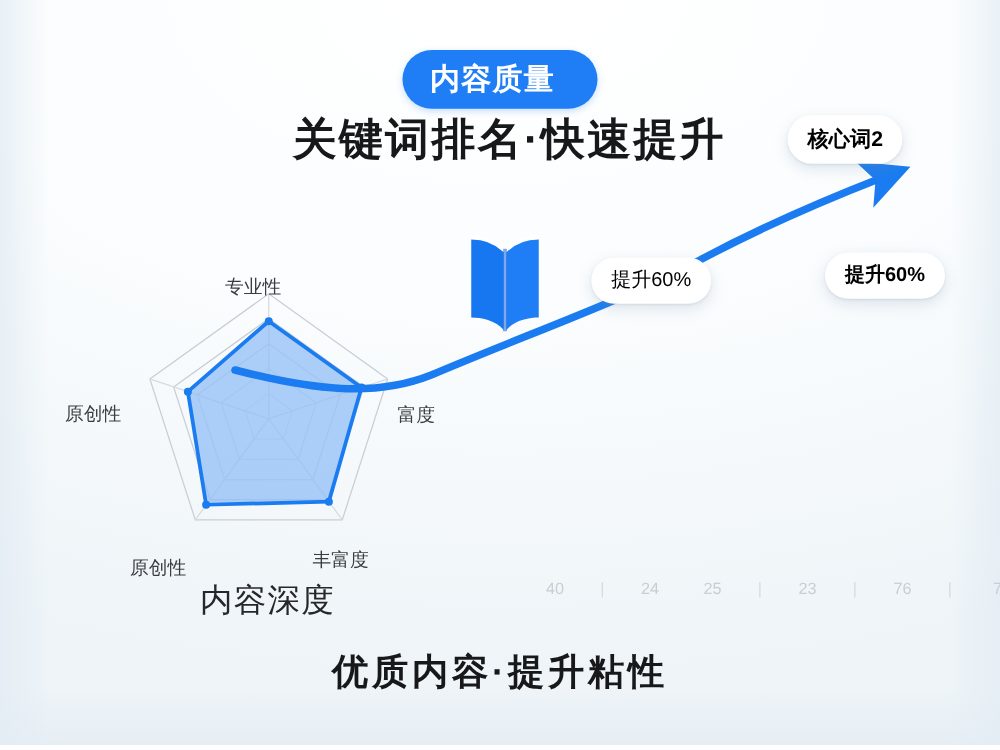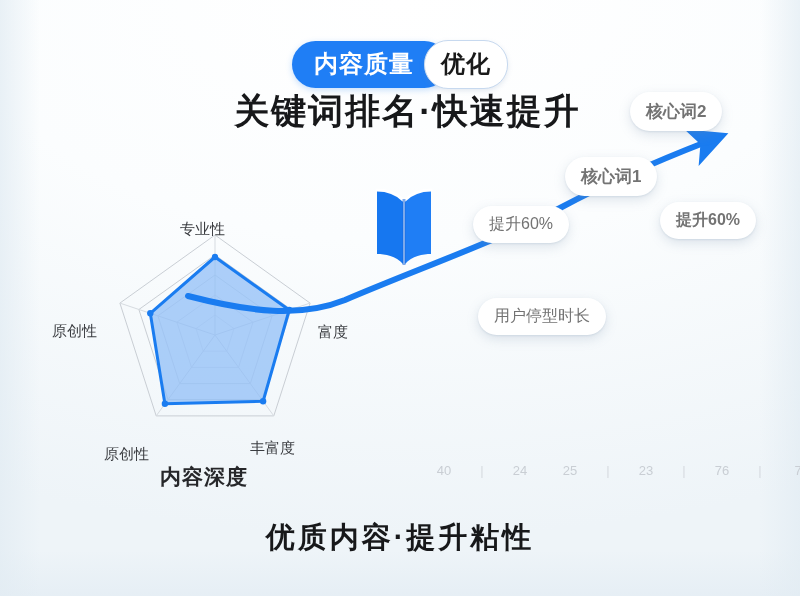--- a/index.html
+++ b/index.html
@@ -47,21 +47,21 @@
   .main-title{
     position:absolute;left:0;right:0;top:88px;text-align:center;
     font-size:35px;font-weight:bold;color:#17181a;letter-spacing:2px;margin-left:15px;
   }
   .bottom-title{
     position:absolute;left:0;right:0;top:518px;text-align:center;
     font-size:29px;font-weight:bold;color:#17181a;letter-spacing:3px;
   }
   .depth-label{
     position:absolute;left:160px;top:463px;
-    font-size:21px;font-weight:bold;color:#26272a;letter-spacing:1px;
+    font-size:26px;font-weight:normal;color:#26272a;letter-spacing:1px;
   }
 
   
   #radar{position:absolute;left:20px;top:210px;}
   .axis-label{
     position:absolute;font-size:15px;color:#3a3c40;white-space:nowrap;margin-top:22px;
   }
   .al-top{left:180px;top:198px;}
   .al-right{left:318px;top:301px;font-family:Liberation Serif, serif;}
   .al-br{left:250px;top:417px;text-align:center;}
@@ -70,21 +70,21 @@
 
   
   #curve{position:absolute;left:0;top:0;}
 
   
   #book{position:absolute;left:373px;top:186px;}
 
   
   .pill{
     position:absolute;background:#fff;border-radius:20px;
-    font-size:16px;color:#737373;white-space:nowrap;
+    font-size:16px;color:#000000;white-space:nowrap;
     padding:8px 16px;
     box-shadow:0 4px 12px rgba(118,143,170,.22), 0 1px 2px rgba(118,143,170,.18);
   }
   .pill-b{font-weight:bold;}
   .p-kw2{left:630px;top:92px;font-size:17px;}
   .p-kw1{left:565px;top:157px;font-size:17px;}
   .p-up1{left:473px;top:206px;}
   .p-up2{left:660px;top:202px;font-weight:bold;}
   .p-stay{left:478px;top:298px;}
 
@@ -97,21 +97,20 @@
   #numaxis .num{width:46px;text-align:center;}
   #numaxis .tick{width:22px;text-align:center;color:#d6dbe0;}
 </style>
 </head>
 <body>
 
 <div id="stage">
 
   <div class="badge-wrap">
     <div class="badge-blue">内容质量</div>
-    <div class="badge-white">优化</div>
   </div>
 
   <div class="main-title">关键词排名·快速提升</div>
 
   <svg id="radar" width="360" height="250" viewBox="0 0 360 250">
 
     <g fill="none" stroke="#c9ced4" stroke-width="1">
       <polygon points="195,25 290.1,93.1 253.8,205.9 136.2,205.9 99.9,93.1"></polygon>
       <polygon points="195,45 271.1,99.5 242.0,189.7 148.0,189.7 118.9,99.5"></polygon>
       <polygon points="195,65 252.1,105.8 230.3,173.6 159.7,173.6 137.9,105.8" stroke="#d6dbe0"></polygon>
@@ -154,24 +153,22 @@
 
   <svg id="book" width="62" height="86" viewBox="0 0 62 86">
     <path d="M30 14 C22 6 12 4 4 4 L4 68 C12 68 23 70 30 78 Z" fill="#1677f0"></path>
     <path d="M32 14 C40 6 50 4 58 4 L58 68 C50 68 39 70 32 78 Z" fill="#1f7ef5"></path>
     <path d="M30 14 C22 6 12 4 4 4" fill="none" stroke="#ffffff" stroke-width="3" stroke-linecap="round"></path>
     <path d="M32 14 C40 6 50 4 58 4" fill="none" stroke="#ffffff" stroke-width="3" stroke-linecap="round"></path>
     <rect x="29.5" y="13" width="3" height="66" fill="#1565d8" opacity=".55"></rect>
   </svg>
 
   <div class="pill pill-b p-kw2">核心词2</div>
-  <div class="pill pill-b p-kw1">核心词1</div>
   <div class="pill p-up1">提升60%</div>
   <div class="pill p-up2">提升60%</div>
-  <div class="pill p-stay">用户停型时长</div>
 
   <div class="depth-label">内容深度</div>
 
   <div id="numaxis">
     <span class="num">40</span>
     <span class="tick">|</span>
     <span class="num">24</span>
     <span class="num">25</span>
     <span class="tick">|</span>
     <span class="num">23</span>

